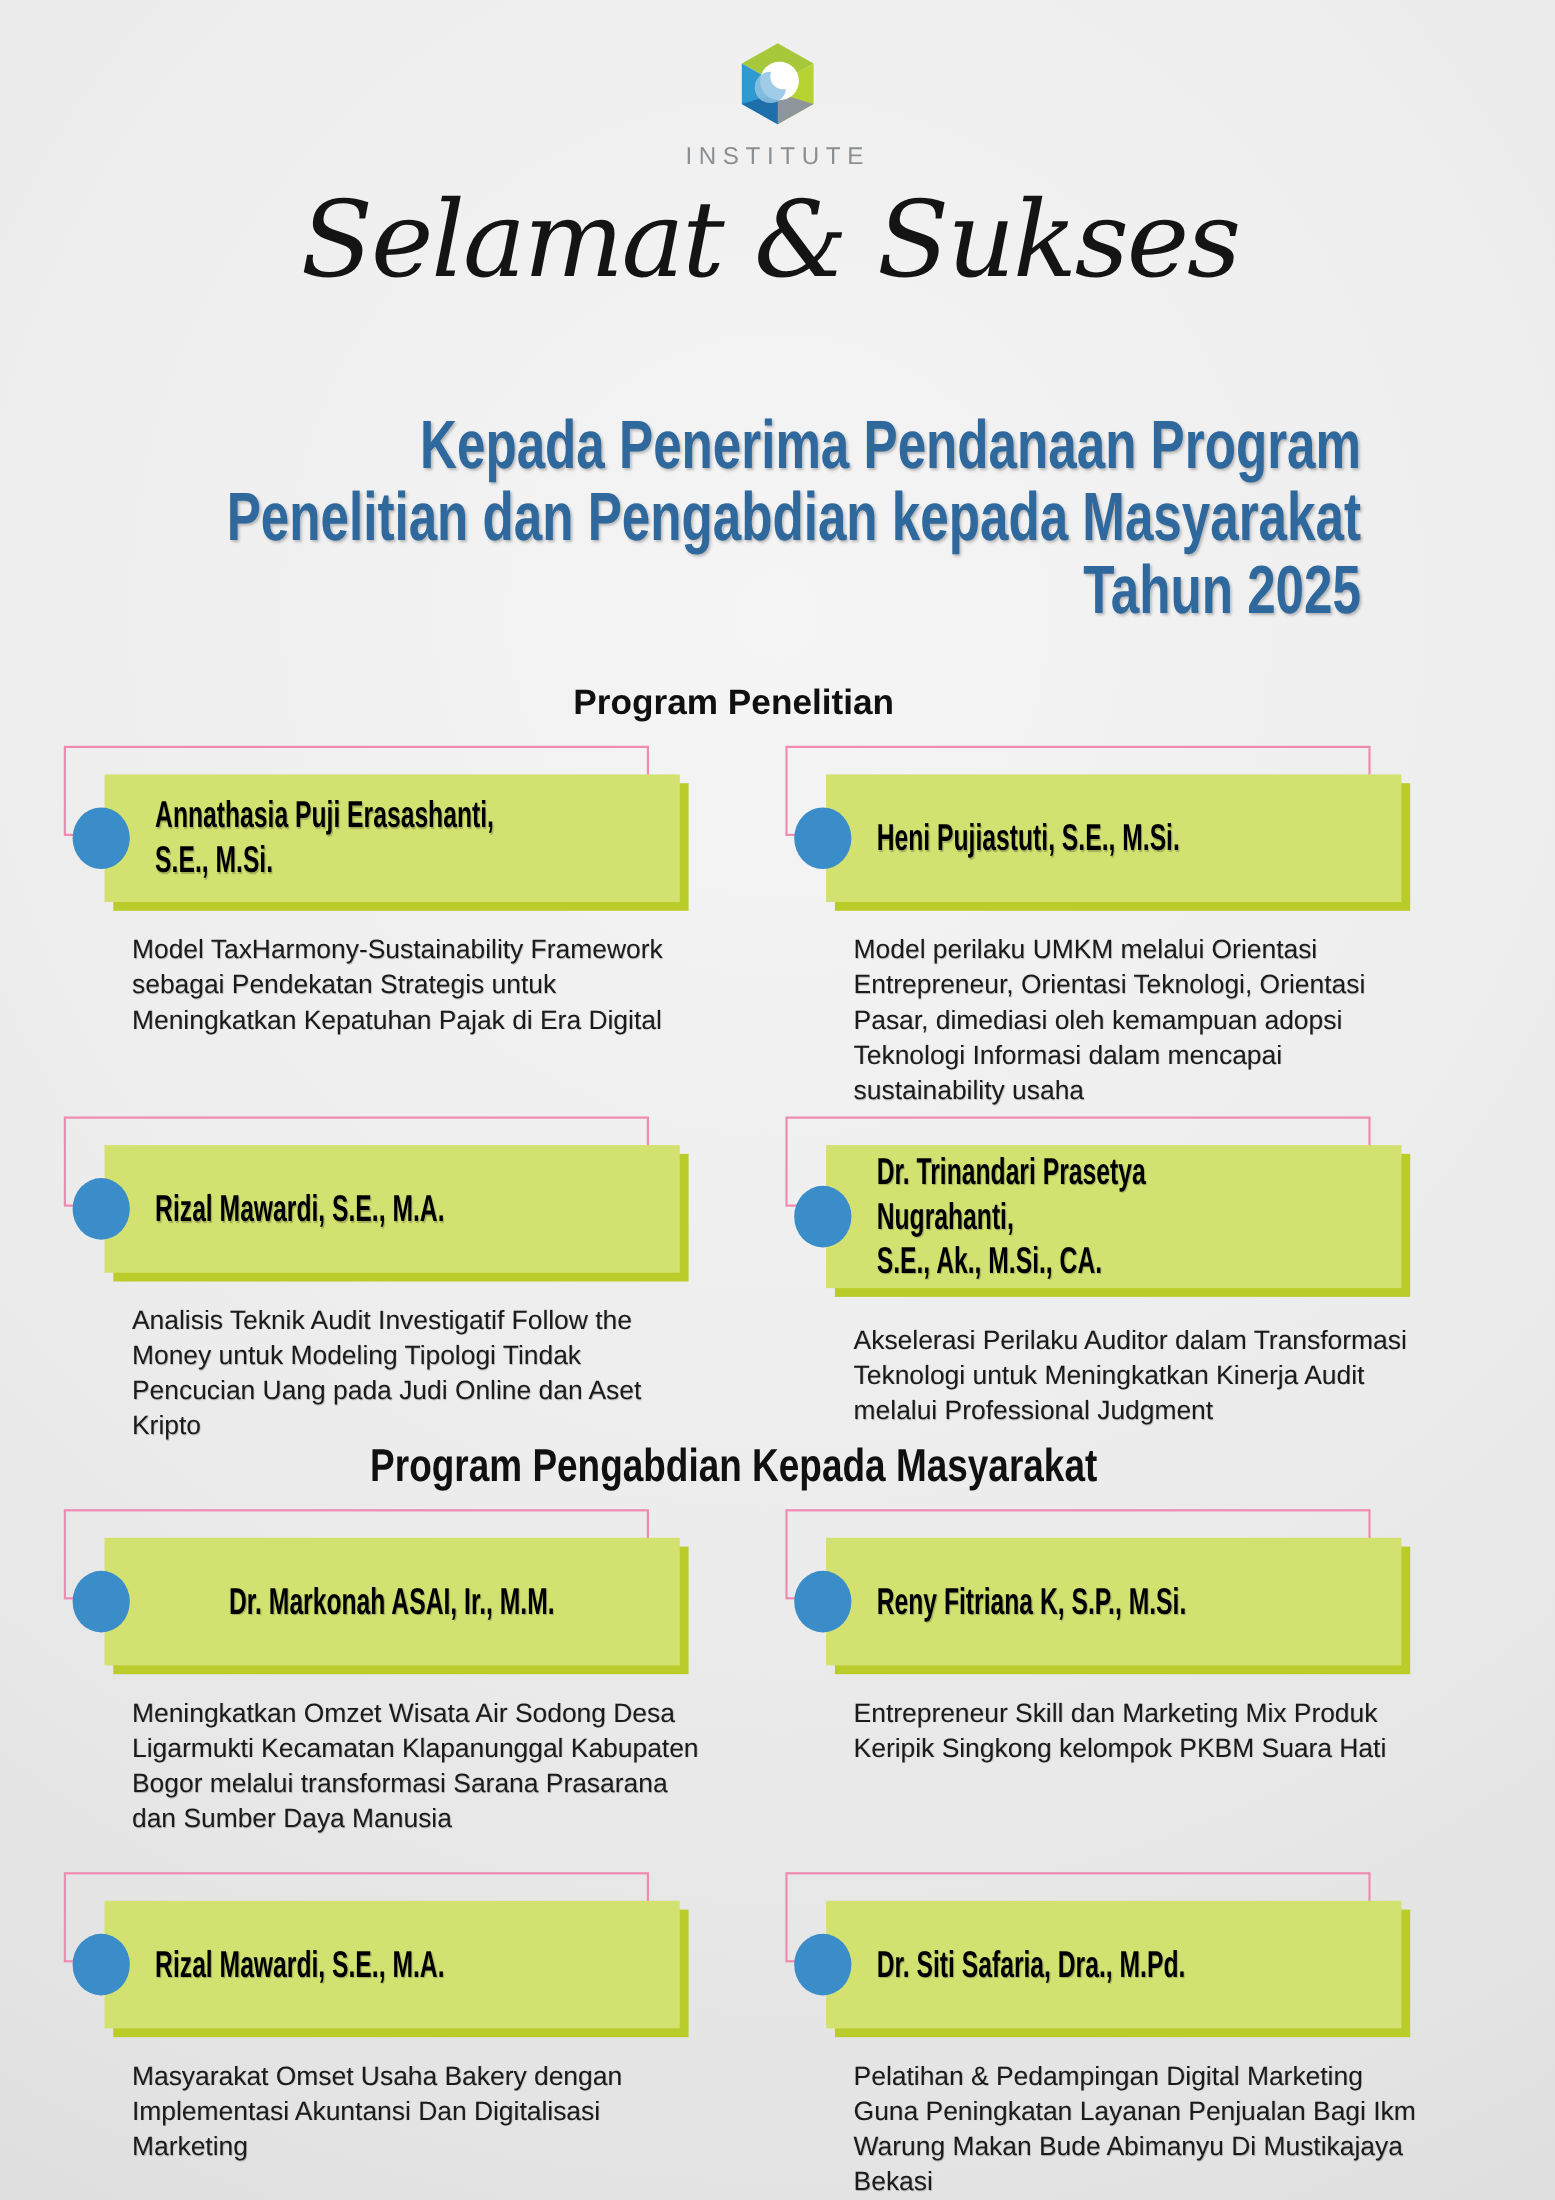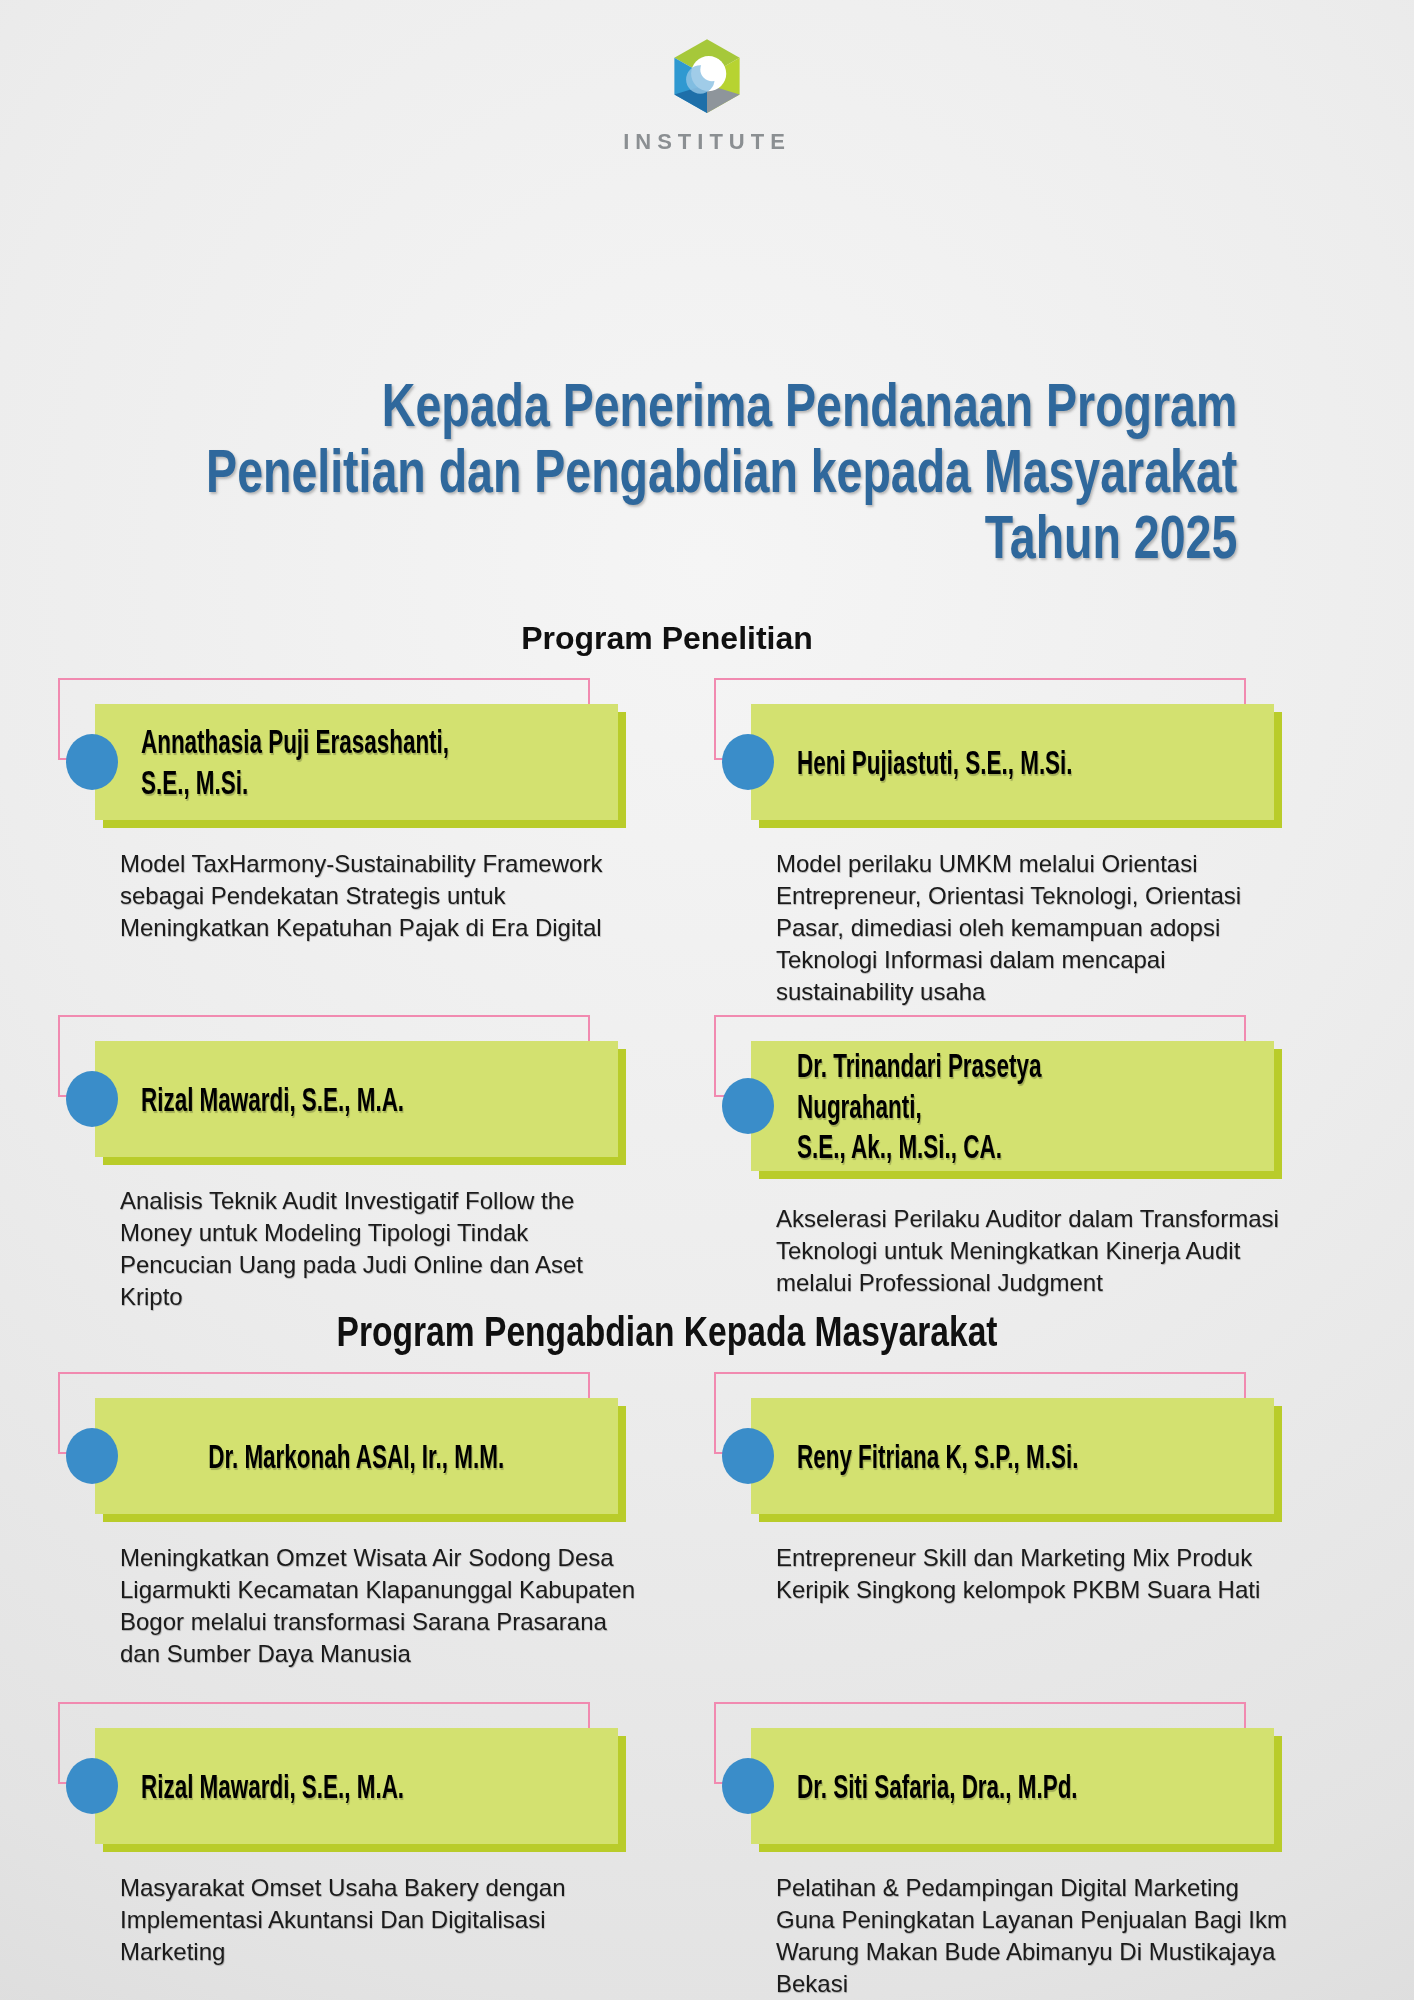--- a/index.html
+++ b/index.html
@@ -5,21 +5,21 @@
   html,body{margin:0;padding:0;background:#d8d8d8;}
   .poster{
     position:relative;width:1414px;height:2000px;overflow:hidden;
     background:radial-gradient(115% 85% at 50% 28%, #f5f5f5 0%, #ededed 45%, #e3e3e3 85%, #dcdcdc 100%);
     font-family:"Liberation Sans",sans-serif;color:#1a1a1a;
   }
   
   .logo-wrap{position:absolute;top:36px;left:0;width:1414px;text-align:center;}
   .logo-mark{display:block;margin:0 auto;}
   .brand1{font-size:26px;font-weight:bold;letter-spacing:2.5px;color:#8b8f92;margin-top:2px;}
-  .brand2{font-size:22px;font-weight:bold;letter-spacing:6px;color:#8b8f92;margin-top:1px;}
+  .brand2{font-size:22px;font-weight:normal;letter-spacing:6px;color:#8b8f92;margin-top:1px;}
   
   .script-title{
     position:absolute;top:162px;left:0;width:1400px;text-align:center;z-index:6;
     font-family:"DejaVu Serif",serif;font-style:italic;font-weight:500;
     font-size:96px;color:#141414;pointer-events:none;letter-spacing:-2px;
   }
   .main-title{position:absolute;top:324px;left:0;width:1414px;text-align:right;z-index:4;margin-top:48px;}
   .main-title .line{
     display:block;font-size:62px;font-weight:bold;color:#2f689c;line-height:66px;
     white-space:nowrap;transform:scaleX(0.75);transform-origin:50% 50%;
@@ -75,20 +75,21 @@
       <polygon points="50,92 89,70 50,58" fill="#8e959b"></polygon>
       <polygon points="11,26 50,48 50,92 11,70" fill="#2f99d1"></polygon>
       <polygon points="11,70 50,92 50,58" fill="#1e6fa9"></polygon>
       <circle cx="52" cy="45" r="21" fill="#ffffff"></circle>
       <circle cx="42" cy="52" r="17" fill="#8fc3e4" opacity="0.85"></circle>
       <circle cx="56" cy="40" r="14" fill="#ffffff"></circle>
     </svg>
     <div class="brand2">INSTITUTE</div>
   </div>
 
+  <div class="script-title">Selamat &amp; Sukses</div>
   <div class="main-title">
     <span class="line">Kepada Penerima Pendanaan Program</span>
     <span class="line">Penelitian dan Pengabdian kepada Masyarakat</span>
     <span class="line">Tahun 2025</span>
   </div>
 
   <div class="section-heading s1">Program Penelitian</div>
 
   <div class="card col-left row-1">
     <div class="pink-frame"></div>

